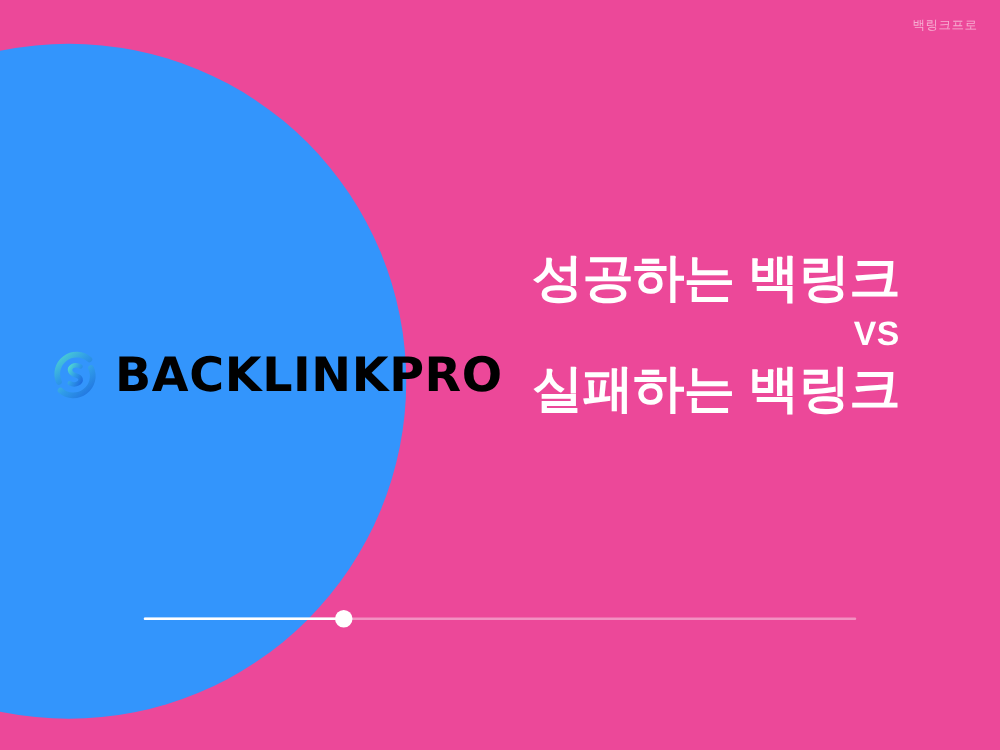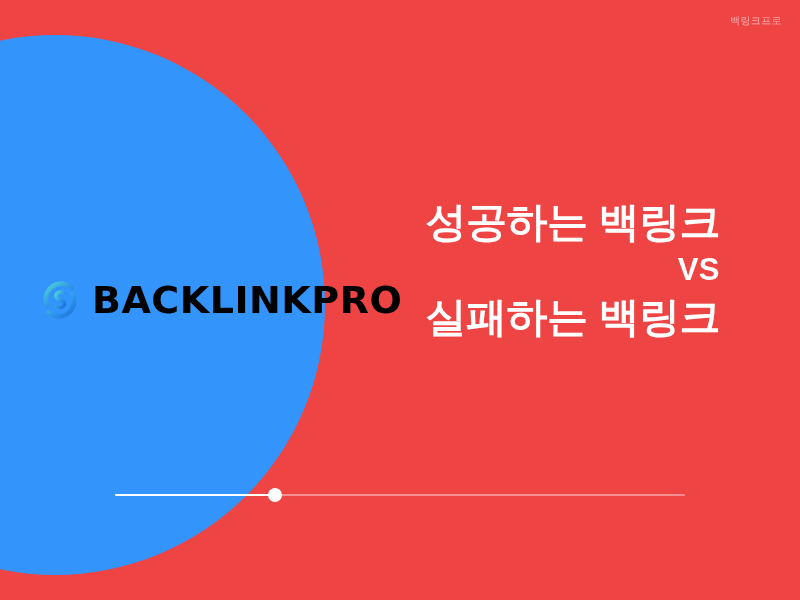--- a/index.html
+++ b/index.html
@@ -13,21 +13,21 @@
     overflow: hidden;
     font-family: "Liberation Sans", "DejaVu Sans", sans-serif;
     background: #1e8cfb;
   }
 
   
   .slide {
     position: relative;
     width: 800px;
     height: 600px;
-    background: #ef4444;
+    background: #ec4899;
     overflow: hidden;
   }
 
   
   .deco-circle {
     position: absolute;
     left: -215px;
     top: 35px;
     width: 540px;
     height: 540px;
@@ -84,21 +84,21 @@
     color: #ffffff;
   }
   .headline-line {
     font-size: 41px;
     font-weight: 700;
     line-height: 1.18;
     letter-spacing: -0.5px;
     white-space: nowrap;
   }
   .headline-vs {
-    font-size: 31px;
+    font-size: 27px;
     font-weight: 700;
     line-height: 1.3;
     letter-spacing: 0.5px;
     padding: 4px 0 2px;
   }
 
   
   .progress-slider {
     position: absolute;
     left: 115px;

